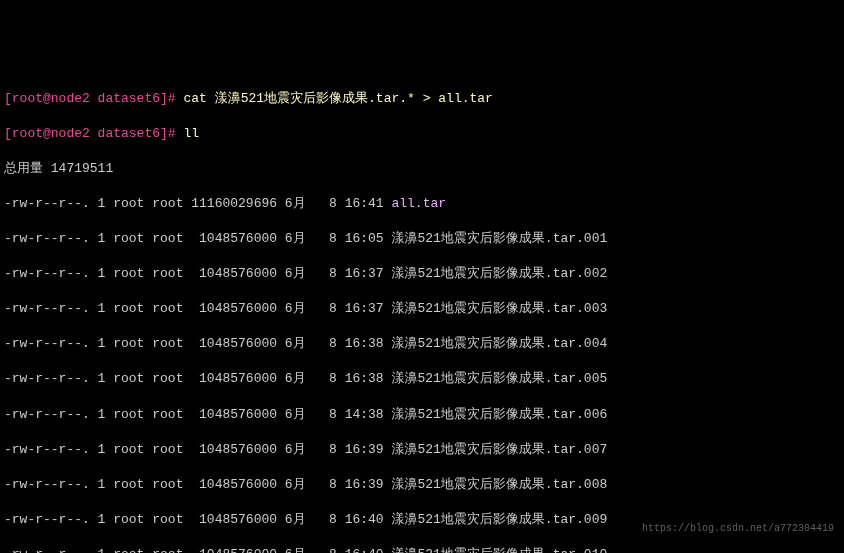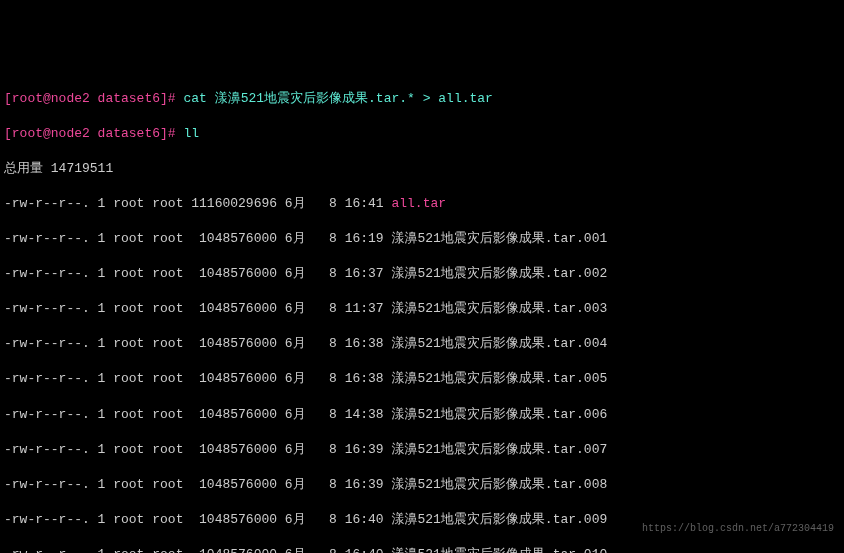--- a/index.html
+++ b/index.html
@@ -10,22 +10,22 @@
       font-size: 13px;
       line-height: 1.35;
       padding: 2px 4px;
       white-space: pre;
       width: 844px;
       height: 553px;
       overflow: hidden;
       position: relative;
     }
     .prompt-host { color: #ec4899; }
-    .cmd { color: #5eead4; }
-    .highlight { color: #ec4899; }
+    .cmd { color: #fef9c3; }
+    .highlight { color: #f0abfc; }
     .watermark {
       position: absolute;
       bottom: 18px;
       right: 10px;
       color: #888;
       opacity: 0.7;
       font-size: 10px;
       pointer-events: none;
     }
     .line { display: block; }
@@ -33,23 +33,23 @@
 </head>
 <body>
 
 
 
 <div>
 <span class="line"><span class="prompt-host">[root@node2 dataset6]#</span> <span class="cmd">cat 漾濞521地震灾后影像成果.tar.* &gt; all.tar</span></span>
 <span class="line"><span class="prompt-host">[root@node2 dataset6]#</span> <span class="cmd">ll</span></span>
 <span class="line">总用量 14719511</span>
 <span class="line"><span>-rw-r--r--. 1 root root 11160029696 6月   8 16:41 </span><span class="highlight">all.tar</span></span>
-<span class="line">-rw-r--r--. 1 root root  1048576000 6月   8 16:19 漾濞521地震灾后影像成果.tar.001</span>
+<span class="line">-rw-r--r--. 1 root root  1048576000 6月   8 16:05 漾濞521地震灾后影像成果.tar.001</span>
 <span class="line">-rw-r--r--. 1 root root  1048576000 6月   8 16:37 漾濞521地震灾后影像成果.tar.002</span>
-<span class="line">-rw-r--r--. 1 root root  1048576000 6月   8 11:37 漾濞521地震灾后影像成果.tar.003</span>
+<span class="line">-rw-r--r--. 1 root root  1048576000 6月   8 16:37 漾濞521地震灾后影像成果.tar.003</span>
 <span class="line">-rw-r--r--. 1 root root  1048576000 6月   8 16:38 漾濞521地震灾后影像成果.tar.004</span>
 <span class="line">-rw-r--r--. 1 root root  1048576000 6月   8 16:38 漾濞521地震灾后影像成果.tar.005</span>
 <span class="line">-rw-r--r--. 1 root root  1048576000 6月   8 14:38 漾濞521地震灾后影像成果.tar.006</span>
 <span class="line">-rw-r--r--. 1 root root  1048576000 6月   8 16:39 漾濞521地震灾后影像成果.tar.007</span>
 <span class="line">-rw-r--r--. 1 root root  1048576000 6月   8 16:39 漾濞521地震灾后影像成果.tar.008</span>
 <span class="line">-rw-r--r--. 1 root root  1048576000 6月   8 16:40 漾濞521地震灾后影像成果.tar.009</span>
 <span class="line">-rw-r--r--. 1 root root  1048576000 6月   8 16:40 漾濞521地震灾后影像成果.tar.010</span>
 
 
 

